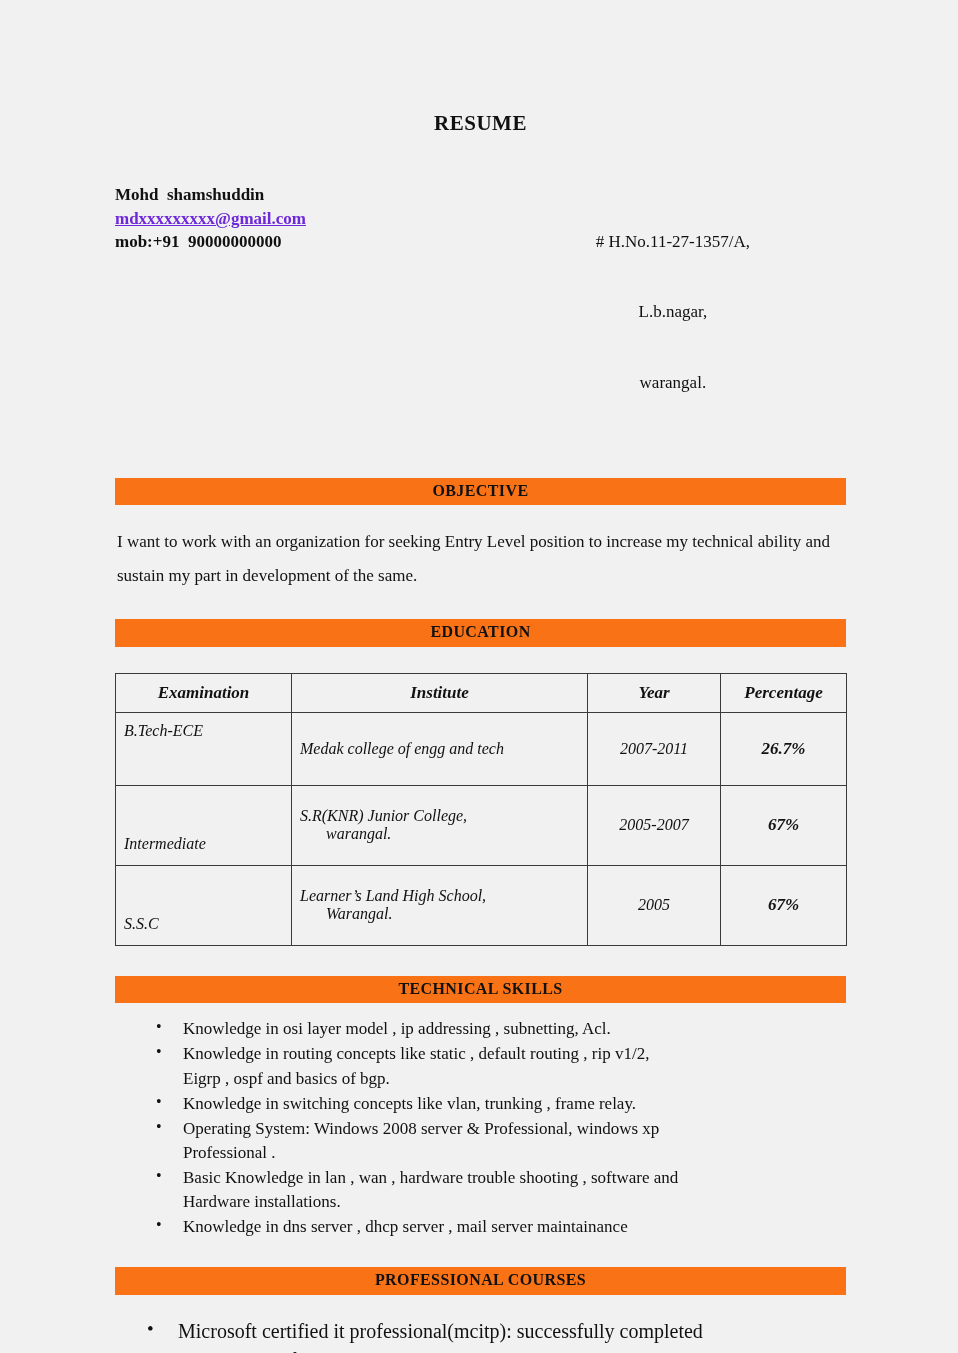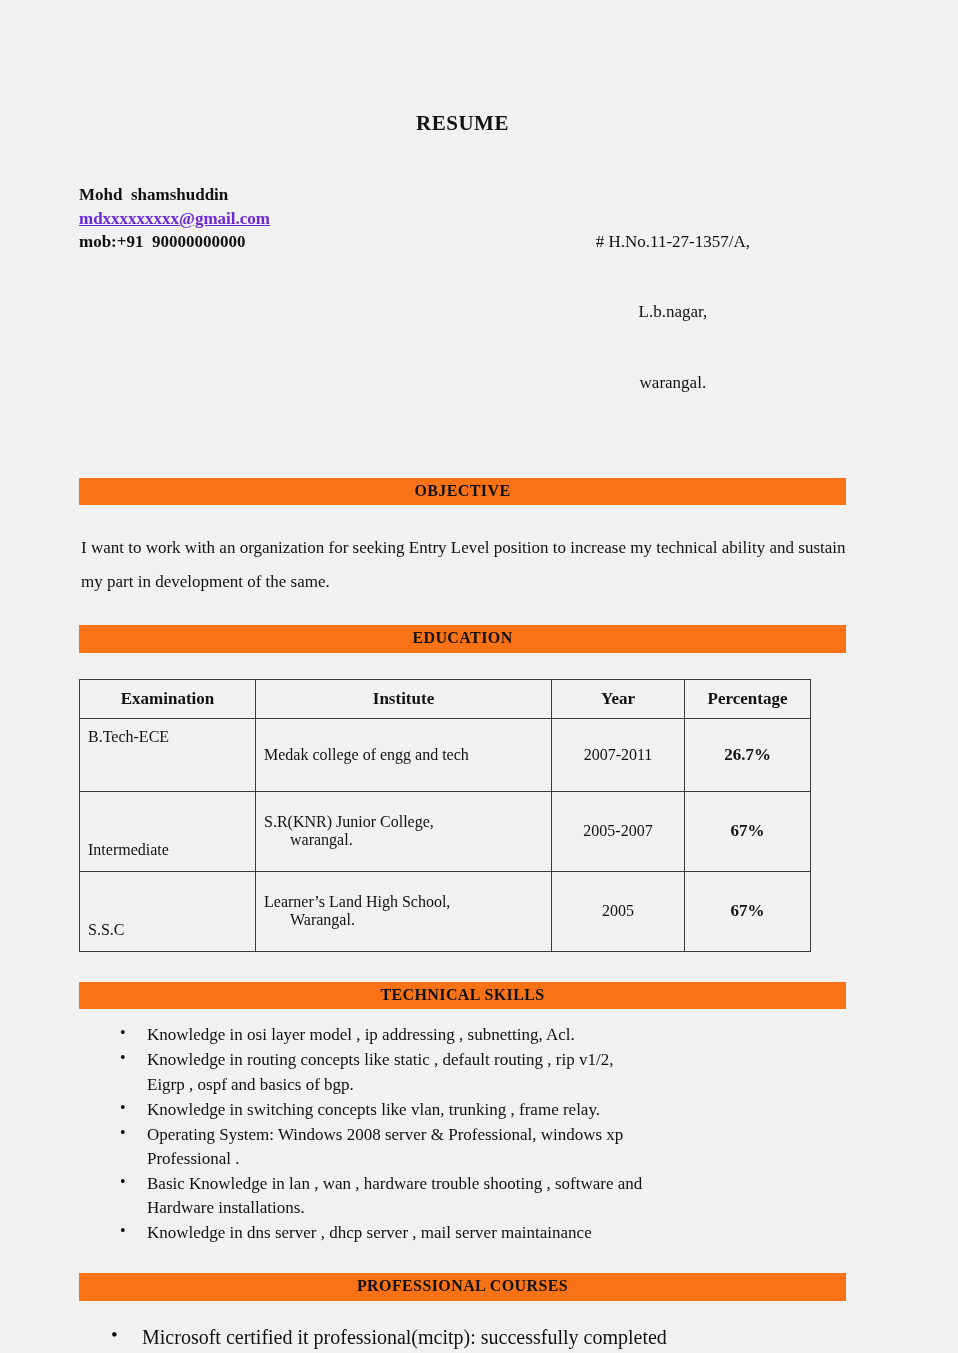--- a/index.html
+++ b/index.html
@@ -12,21 +12,21 @@
     background: #f1f1f1;
     font-family: "Liberation Serif", "DejaVu Serif", serif;
     color: #111111;
     overflow: hidden;
   }
   .page {
     position: relative;
     width: 958px;
     height: 1353px;
     box-sizing: border-box;
-    padding: 0 112px 0 79px;
+    padding: 0 112px 0 115px;
   }
 
   
   .doc-title {
     text-align: center;
     font-size: 21px;
     font-weight: bold;
     letter-spacing: 0.5px;
     padding-top: 112px;
     line-height: 1.1;
@@ -69,32 +69,33 @@
     letter-spacing: 0.4px;
     padding: 4px 0 5px 0;
     line-height: 1.15;
   }
 
   
   .objective-bar { margin-top: 37px; }
   .objective-text {
     font-size: 17px;
     line-height: 2.0;
-    margin-top: 26px;
+    margin-top: 20px;
     padding-left: 2px;
   }
 
   
   .education-bar { margin-top: 26px; }
   table.education {
     border-collapse: collapse;
     width: 731px;
     margin-top: 26px;
     table-layout: fixed;
     background: #f1f1f1;
+    font-style: italic;
   }
   table.education th,
   table.education td {
     border: 1px solid #3a3a3a;
     font-size: 16px;
     padding: 5px 8px;
   }
   table.education th {
     font-weight: bold;
     text-align: center;

